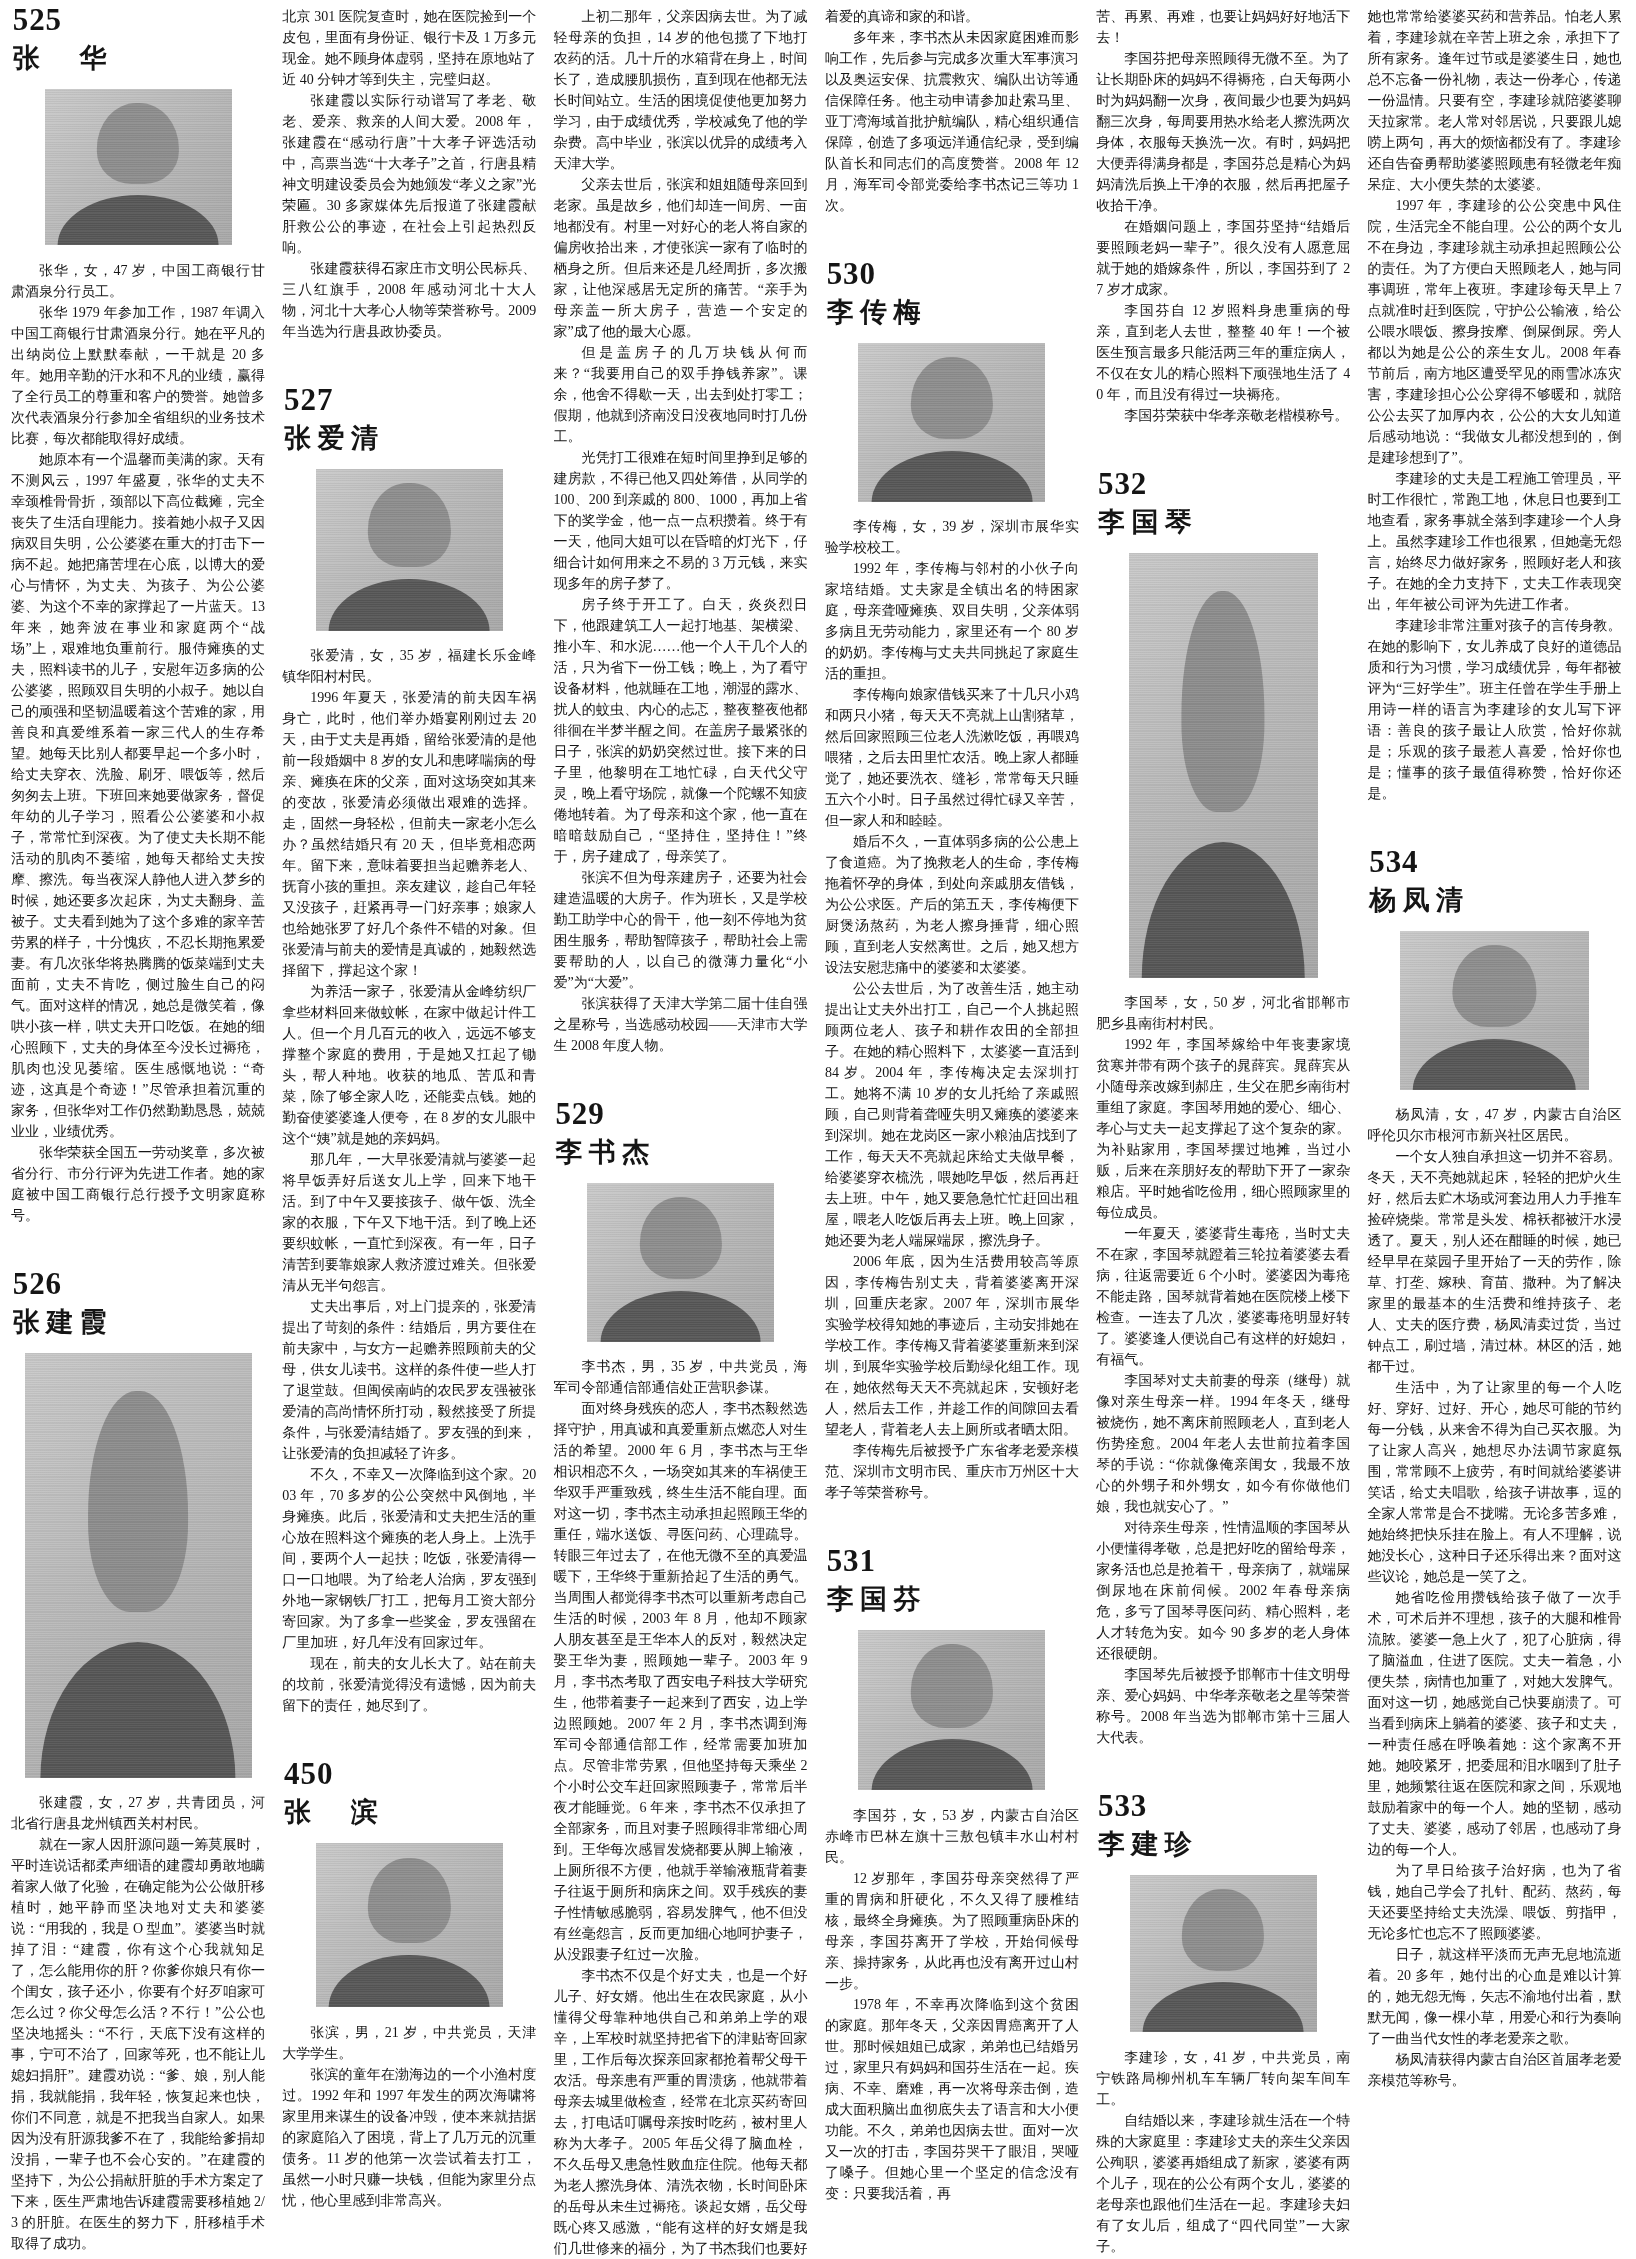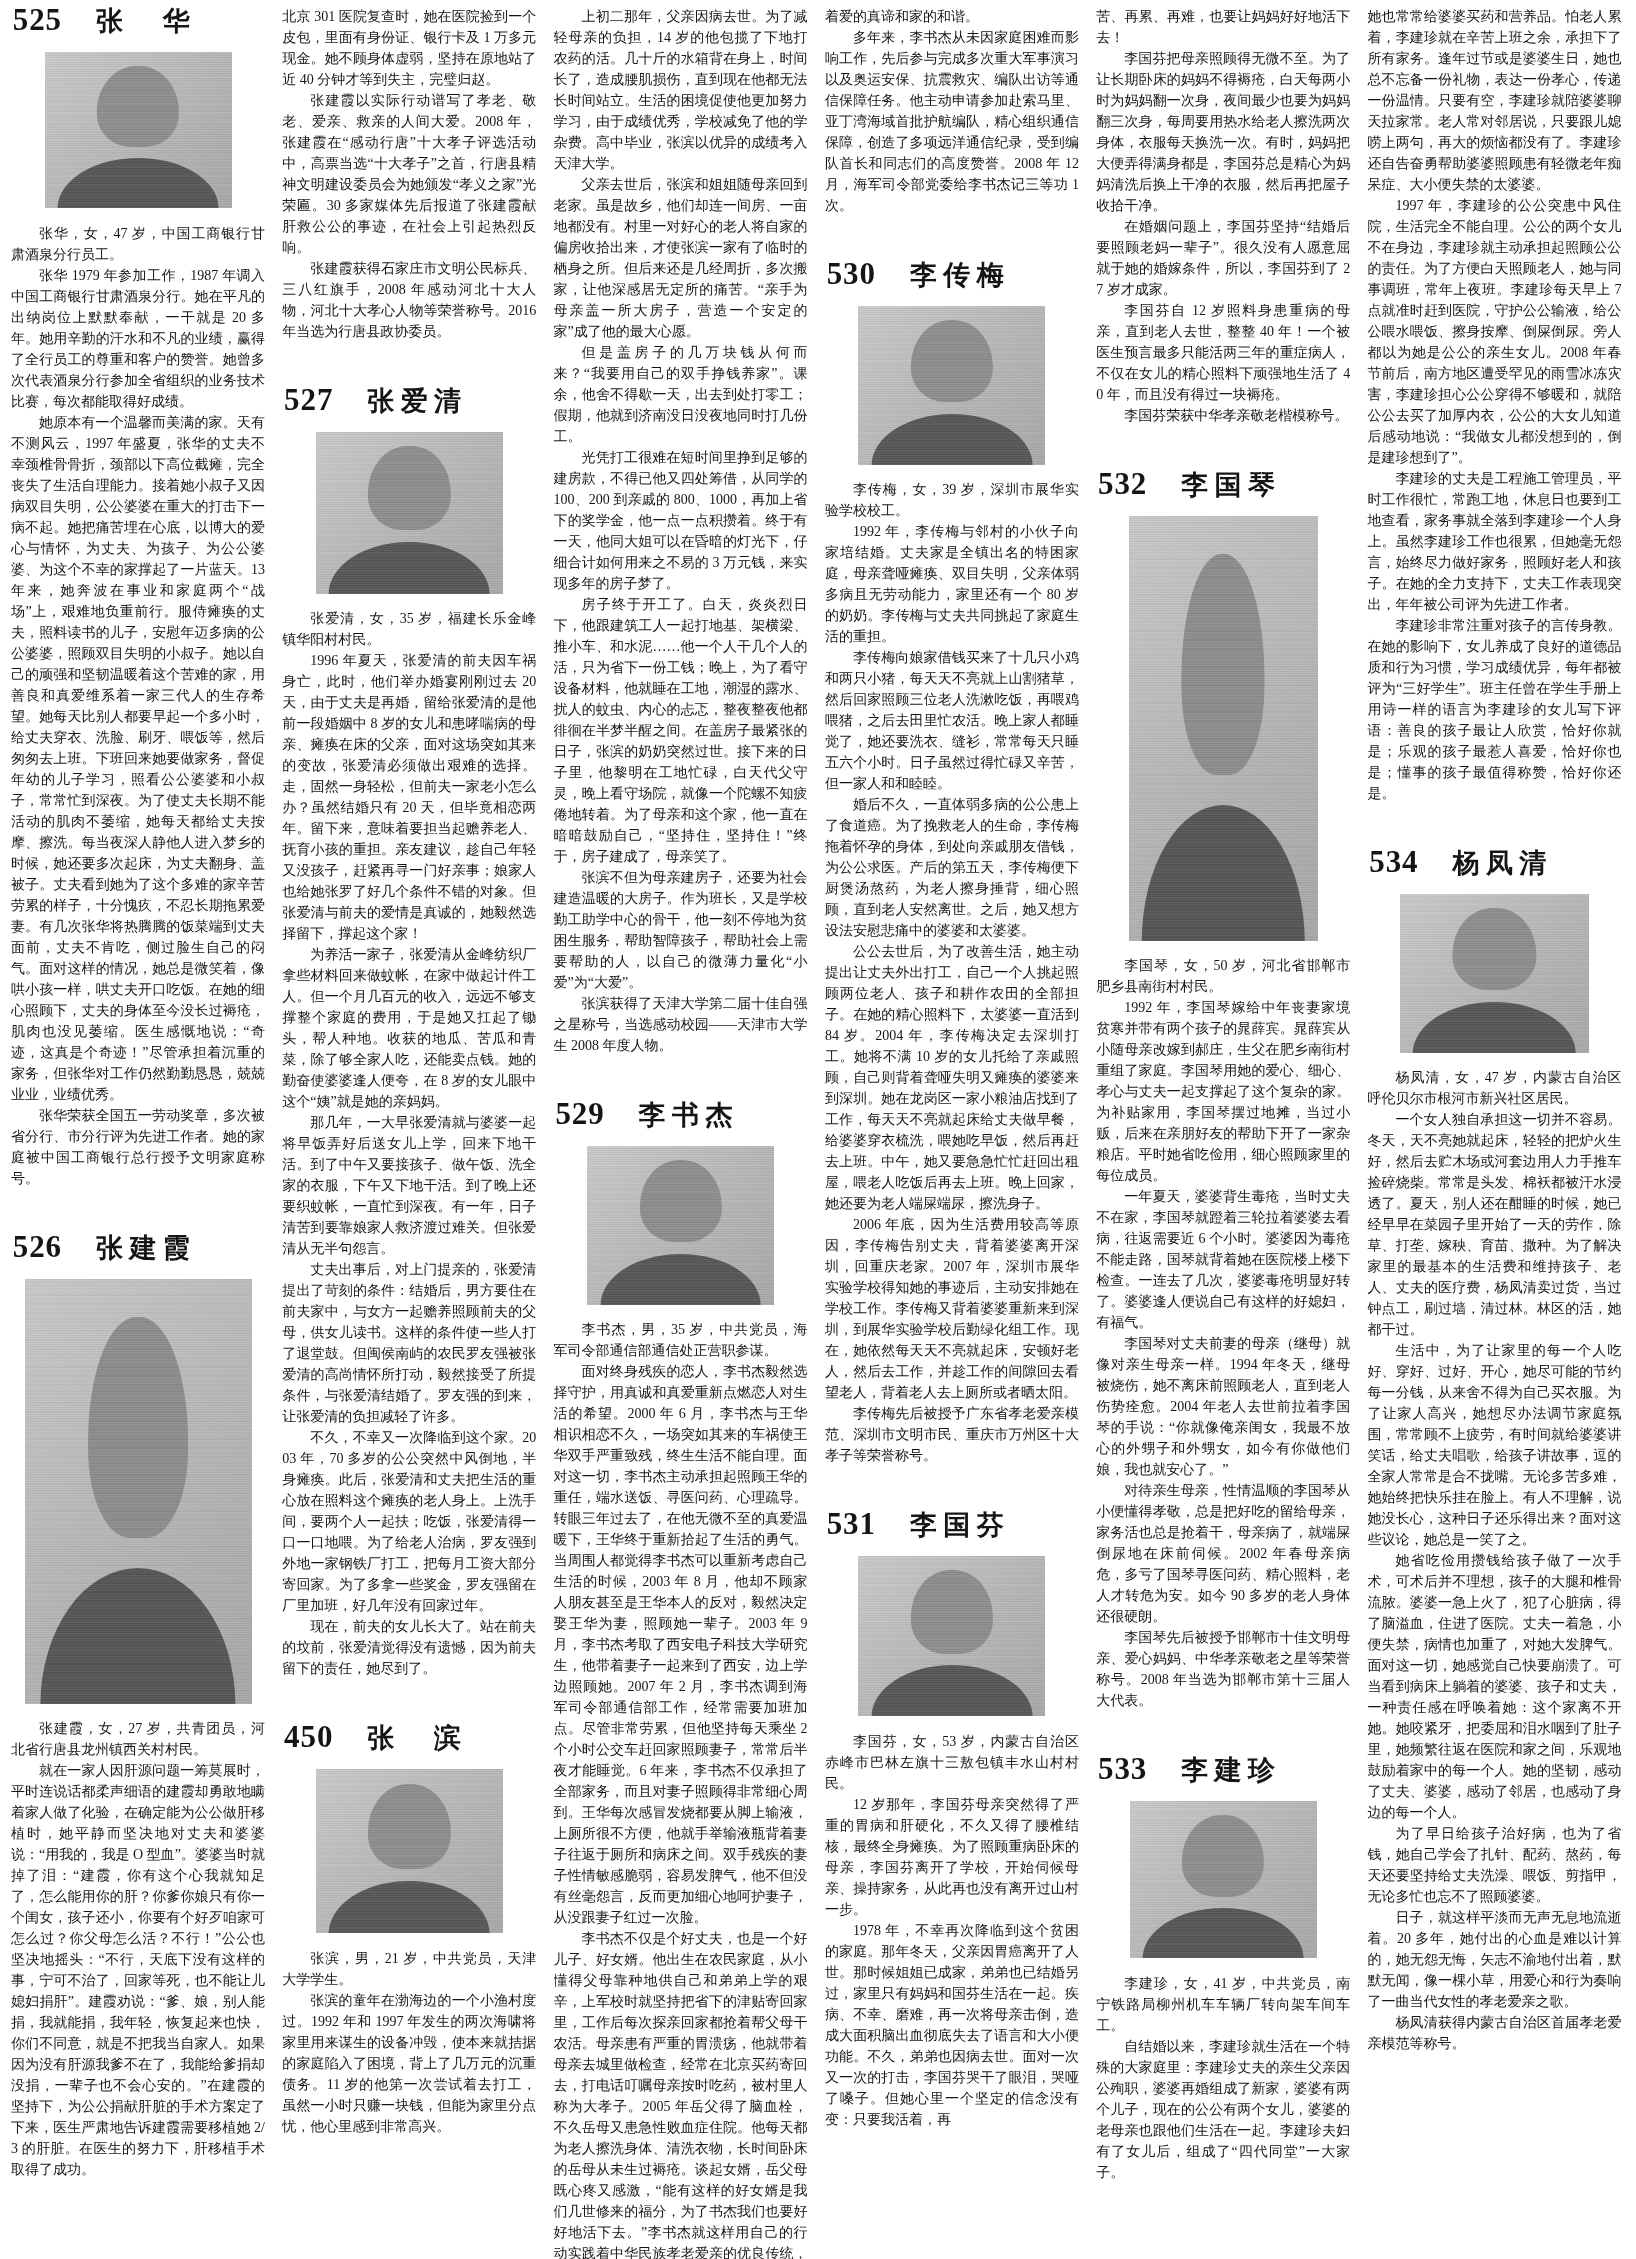--- a/index.html
+++ b/index.html
@@ -5,22 +5,22 @@
   html,body{margin:0;padding:0;background:#ffffff;}
   body{width:1636px;height:2259px;overflow:hidden;
        font-family:"Liberation Serif","DejaVu Serif",serif;color:#151515;}
   #page{box-sizing:border-box;width:1636px;height:2259px;
         padding:5.5px 14.5px 0 11px;display:flex;gap:17.3px;}
   .col{flex:1 1 0;min-width:0;overflow:hidden;font-size:14px;line-height:21px;
        text-align:justify;text-justify:inter-ideograph;word-break:break-all;}
   .para,.cont{margin:0;}
   .para{text-indent:2em;}
   .cont{text-indent:0;}
-  .heading{display:flex;align-items:baseline;gap:34px;margin:47px 1.8px 20px 1.8px;
-           white-space:nowrap;}
+  .heading{display:flex;align-items:baseline;gap:18px;margin:47px 1.8px 20px 1.8px;
+           white-space:nowrap;flex-direction:column;}
   .col .heading:first-child{margin-top:3.6px;}
   .hnum{font-family:"Liberation Serif","DejaVu Serif",serif;font-weight:bold;
         font-size:31px;letter-spacing:0.9px;}
   .hname{font-family:Liberation Sans, sans-serif;font-weight:bold;
          font-size:27px;letter-spacing:6.4px;}
   .photo{position:relative;display:block;margin:3.6px auto 14.5px auto;
          background:linear-gradient(135deg,#c9c9c9 0%,#b4b4b4 60%,#a8a8a8 100%);
          overflow:hidden;}
   .photo:after{content:"";position:absolute;inset:0;
          background:repeating-linear-gradient(0deg,rgba(255,255,255,.05) 0 0.9px,rgba(0,0,0,.04) 0.9px 1.8px);}
@@ -55,21 +55,21 @@
       <div class="photo" style="width: 227px; height: 425px;">
         <div class="ph-head"></div>
         <div class="ph-shoulders"></div>
       </div>
       <p class="para">张建霞，女，27 岁，共青团员，河北省行唐县龙州镇西关村村民。</p>
       <p class="para">就在一家人因肝源问题一筹莫展时，平时连说话都柔声细语的建霞却勇敢地瞒着家人做了化验，在确定能为公公做肝移植时，她平静而坚决地对丈夫和婆婆说：“用我的，我是 O 型血”。婆婆当时就掉了泪：“建霞，你有这个心我就知足了，怎么能用你的肝？你爹你娘只有你一个闺女，孩子还小，你要有个好歹咱家可怎么过？你父母怎么活？不行！”公公也坚决地摇头：“不行，天底下没有这样的事，宁可不治了，回家等死，也不能让儿媳妇捐肝”。建霞劝说：“爹、娘，别人能捐，我就能捐，我年轻，恢复起来也快，你们不同意，就是不把我当自家人。如果因为没有肝源我爹不在了，我能给爹捐却没捐，一辈子也不会心安的。”在建霞的坚持下，为公公捐献肝脏的手术方案定了下来，医生严肃地告诉建霞需要移植她 2/3 的肝脏。在医生的努力下，肝移植手术取得了成功。</p>
     </div>
     <div class="col">
       <p class="cont">北京 301 医院复查时，她在医院捡到一个皮包，里面有身份证、银行卡及 1 万多元现金。她不顾身体虚弱，坚持在原地站了近 40 分钟才等到失主，完璧归赵。</p>
       <p class="para">张建霞以实际行动谱写了孝老、敬老、爱亲、救亲的人间大爱。2008 年，张建霞在“感动行唐”十大孝子评选活动中，高票当选“十大孝子”之首，行唐县精神文明建设委员会为她颁发“孝义之家”光荣匾。30 多家媒体先后报道了张建霞献肝救公公的事迹，在社会上引起热烈反响。</p>
-      <p class="para">张建霞获得石家庄市文明公民标兵、三八红旗手，2008 年感动河北十大人物，河北十大孝心人物等荣誉称号。2016 年当选为行唐县政协委员。</p>
+      <p class="para">张建霞获得石家庄市文明公民标兵、三八红旗手，2008 年感动河北十大人物，河北十大孝心人物等荣誉称号。2009 年当选为行唐县政协委员。</p>
       <div class="heading">
         <span class="hnum">527</span>
         <span class="hname">张爱清</span>
       </div>
       <div class="photo" style="width: 187px; height: 162px;">
         <div class="ph-head"></div>
         <div class="ph-shoulders"></div>
       </div>
       <p class="para">张爱清，女，35 岁，福建长乐金峰镇华阳村村民。</p>
       <p class="para">1996 年夏天，张爱清的前夫因车祸身亡，此时，他们举办婚宴刚刚过去 20 天，由于丈夫是再婚，留给张爱清的是他前一段婚姻中 8 岁的女儿和患哮喘病的母亲、瘫痪在床的父亲，面对这场突如其来的变故，张爱清必须做出艰难的选择。走，固然一身轻松，但前夫一家老小怎么办？虽然结婚只有 20 天，但毕竟相恋两年。留下来，意味着要担当起赡养老人、抚育小孩的重担。亲友建议，趁自己年轻又没孩子，赶紧再寻一门好亲事；娘家人也给她张罗了好几个条件不错的对象。但张爱清与前夫的爱情是真诚的，她毅然选择留下，撑起这个家！</p>

